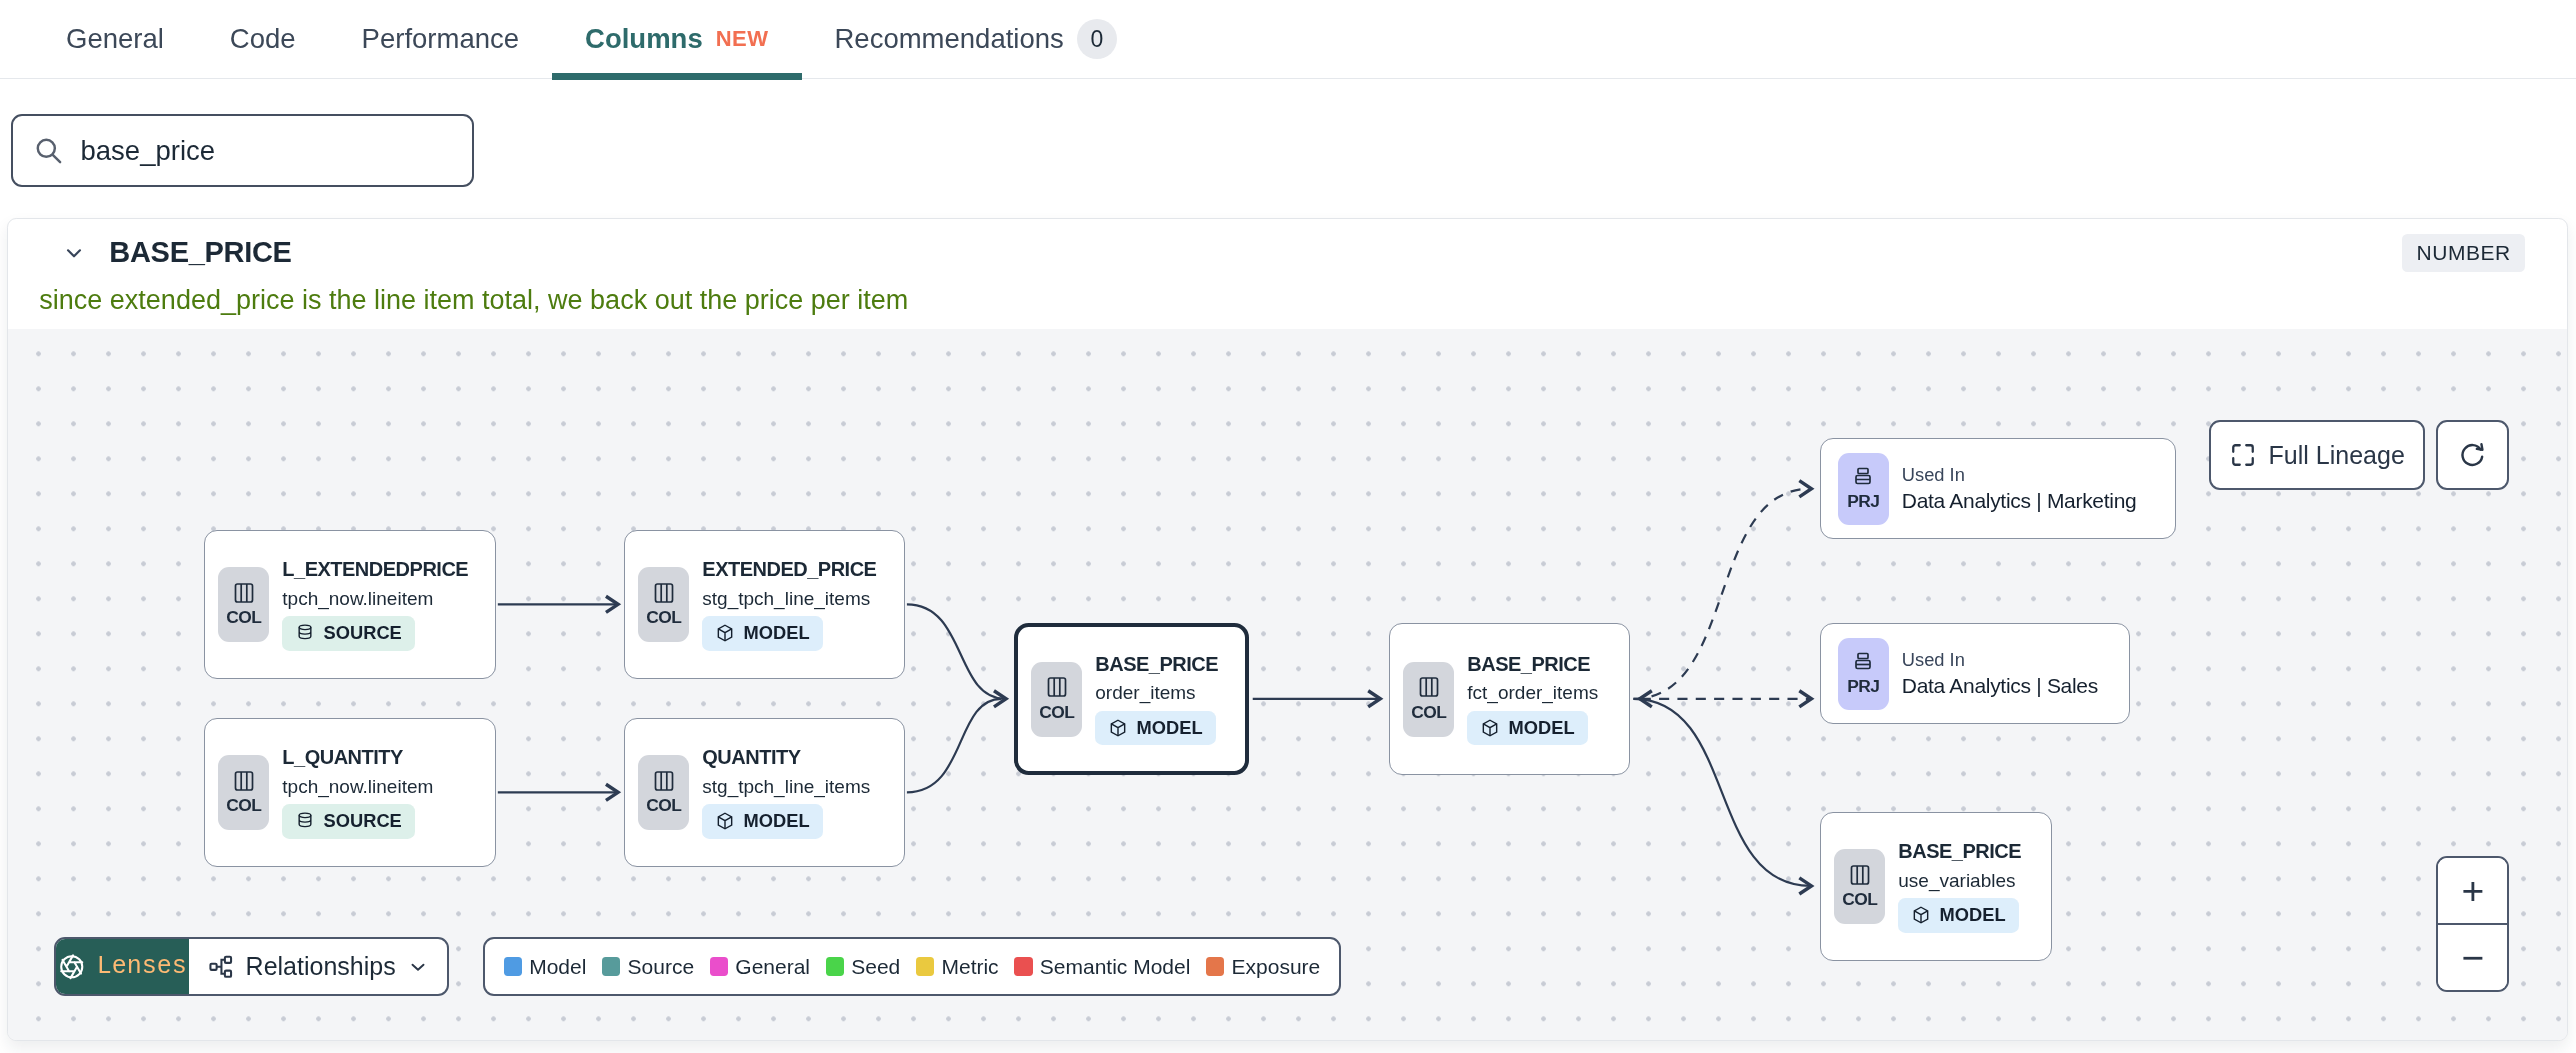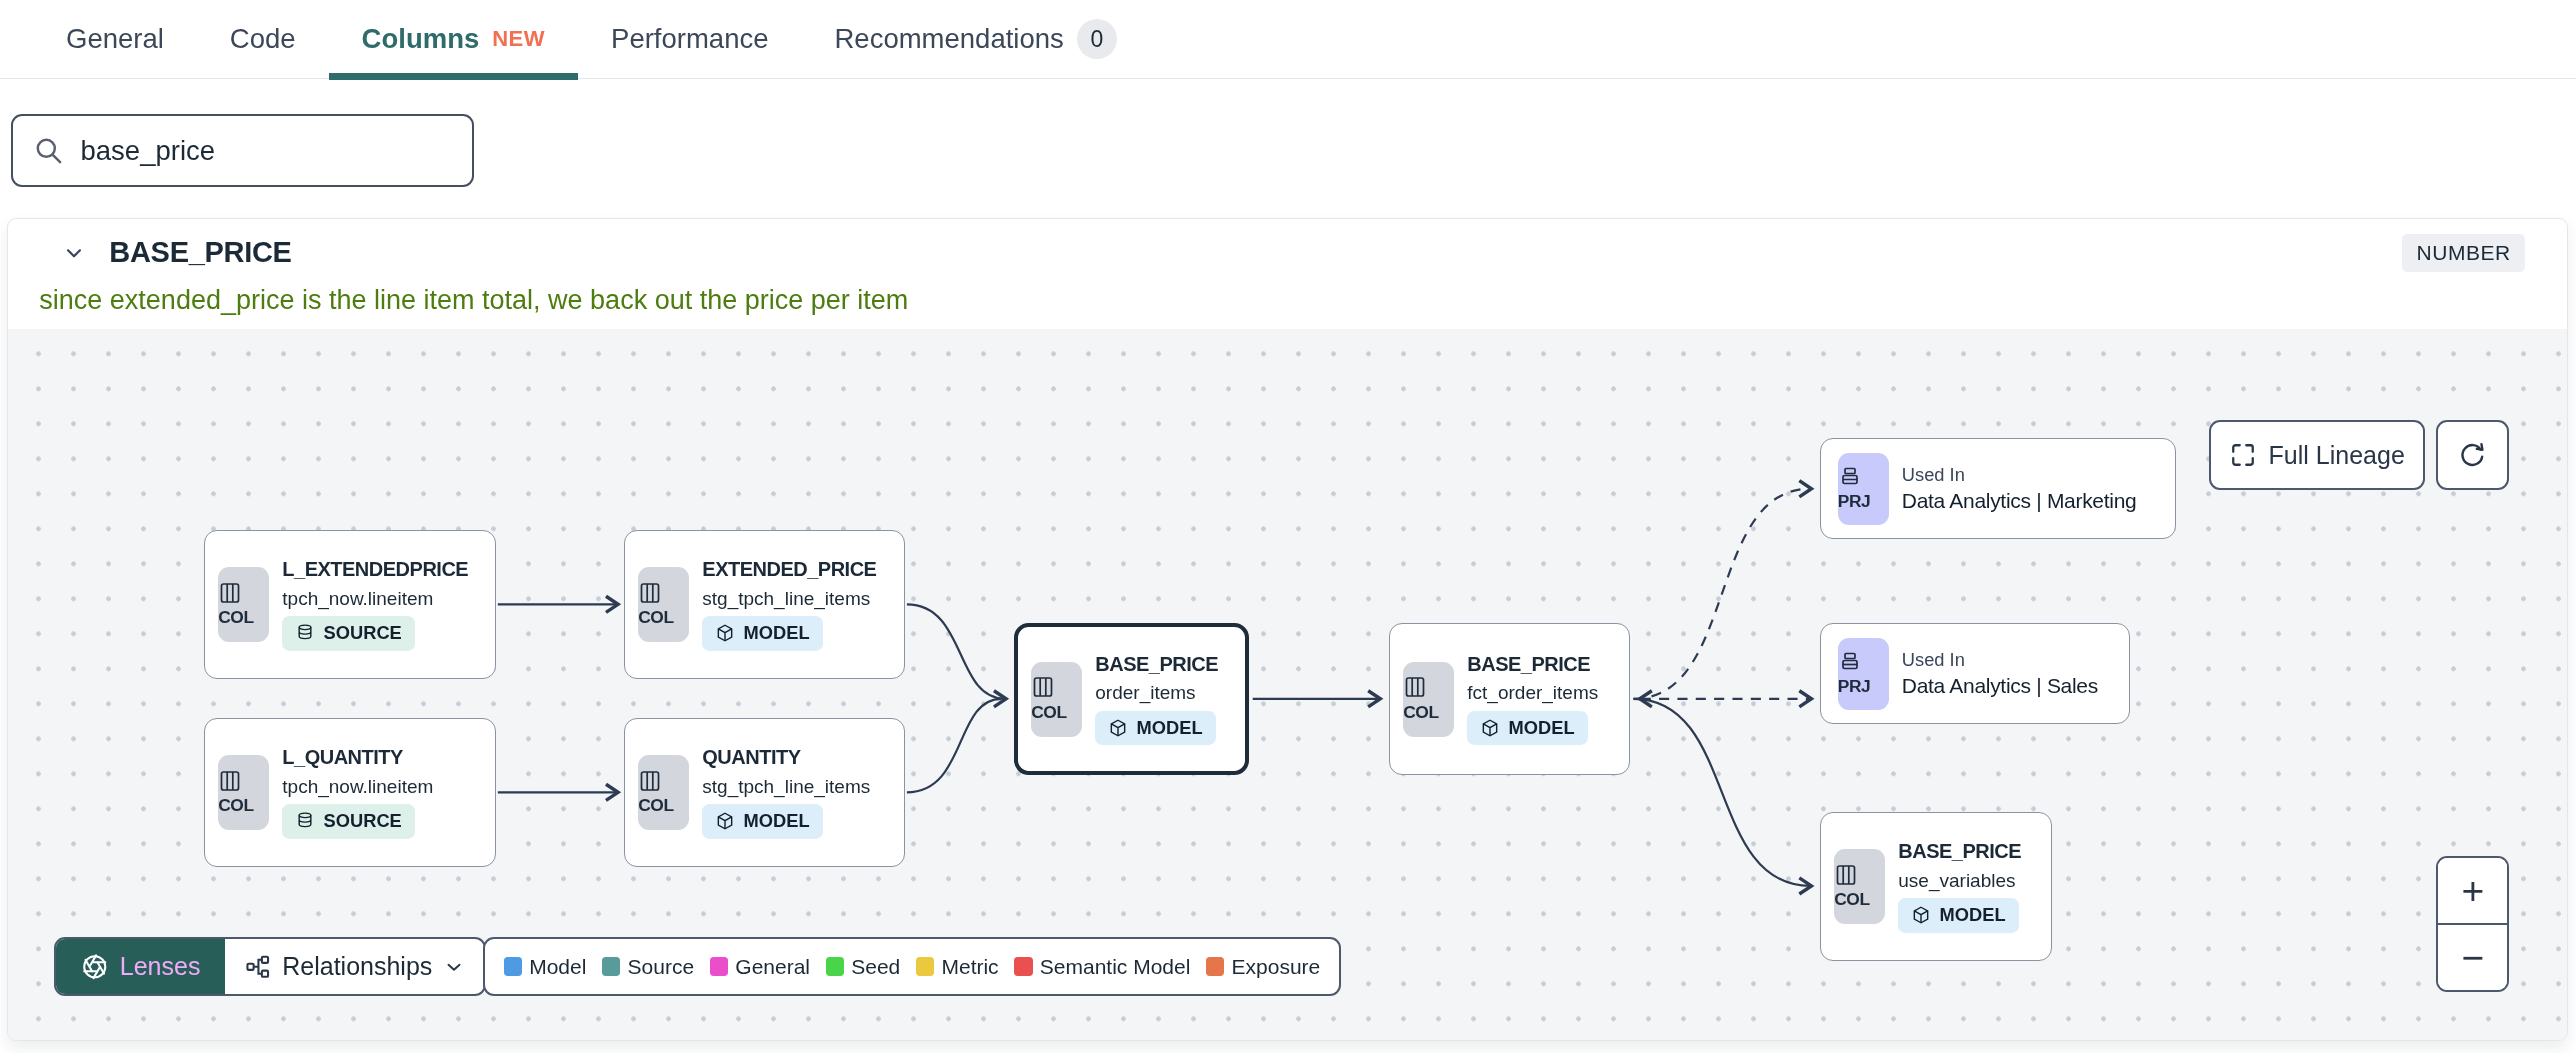--- a/index.html
+++ b/index.html
@@ -41,21 +41,21 @@
             border-radius:0 0 8.3px 8.3px; background-color:#f4f5f7;
             background-image:radial-gradient(circle, #c8ccd5 2px, transparent 2.6px);
             background-size:35px 35px; background-position:13px 7.3px; }
   .edges { position:absolute; left:0; top:0; }
 
   
   .node { position:absolute; background:#fff; border:1.8px solid #8a93a2; border-radius:13px;
           display:flex; align-items:center; padding:0 11px 0 13px; gap:13px; cursor:pointer; }
   .node.selected { border:4.6px solid #1f2c3c; border-radius:14.7px; }
   .nbadge { width:51px; height:75px; border-radius:11px; background:#d3d6dc; flex-shrink:0;
-            display:flex; flex-direction:column; align-items:flex-start; justify-content:center; gap:2.8px; }
+            display:flex; flex-direction:column; align-items:center; justify-content:center; gap:2.8px; }
   .nbadge.prj { background:#c7cafa; height:72px; }
   .nbadge .blabel { font-size:17.4px; font-weight:700; color:#1f2c3c; letter-spacing:-0.5px; }
   .ncol { display:flex; flex-direction:column; gap:6.4px; min-width:0; }
   .ntitle { font-size:20px; font-weight:700; letter-spacing:-0.5px; white-space:nowrap; }
   .nsub { font-size:19px; color:#1c2936; white-space:nowrap; }
   .kind { display:flex; align-items:center; gap:8.3px; align-self:flex-start;
           border-radius:7.3px; padding:6.4px 13px; font-size:18.3px; font-weight:700; color:#15202e; }
   .kind.source { background:#ddf0ea; }
   .kind.model { background:#ddeefb; }
   .u-top { font-size:18.3px; color:#38455a; }
@@ -68,45 +68,45 @@
   .btn-refresh { left:2428px; top:51px; width:73px; height:70px; }
   .zoomctl { position:absolute; left:2428px; top:527px; width:73px; height:136px; background:#fff;
              border:2.8px solid #4d586c; border-radius:11px; display:flex; flex-direction:column; overflow:hidden; }
   .zbtn { flex:1; display:flex; align-items:center; justify-content:center; font-size:39px;
           color:#2a3647; cursor:pointer; background:#fff; }
   .zbtn + .zbtn { border-top:2.8px solid #4d586c; }
 
   .toolgroup { position:absolute; left:46px; top:608px; height:59px; border:2.8px solid #4d586c;
                border-radius:11px; overflow:hidden; display:flex; background:#fff; }
   .seg { display:flex; align-items:center; gap:11px; font-size:25px; cursor:pointer; }
-  .seg-lenses { background:#275e57; color:#f0abfc; padding:0 25px; }
+  .seg-lenses { background:#275e57; color:#fdba74; padding:0 2px;font-family:Liberation Mono, monospace; }
   .seg-rel { color:#1c2936; padding:0 18.3px; }
 
   .legendbox { position:absolute; left:475px; top:608px; height:59px; border:2.8px solid #4d586c;
                border-radius:11px; background:#fff; display:flex; align-items:center; gap:15.6px;
                padding:0 18.3px; font-size:21px; }
   .litem { display:flex; align-items:center; gap:7.3px; }
   .swatch { width:18.3px; height:18.3px; border-radius:3.7px; flex-shrink:0; }
 </style>
 </head>
 <body>
 
 <nav class="tabbar">
   <div class="tab">
     <span class="lbl">General</span>
   </div>
   <div class="tab">
     <span class="lbl">Code</span>
   </div>
+  <div class="tab">
+    <span class="lbl">Performance</span>
+  </div>
   <div class="tab active">
     <span class="lbl">Columns</span>
     <span class="new-badge">NEW</span>
-  </div>
-  <div class="tab">
-    <span class="lbl">Performance</span>
   </div>
   <div class="tab">
     <span class="lbl">Recommendations</span>
     <span class="count-badge">0</span>
   </div>
 </nav>
 
 <div class="searchbox">
   <span>
     <svg width="31" height="31" viewBox="0 0 24 24" fill="none" stroke="#58606e" stroke-width="1.9" stroke-linecap="round">

